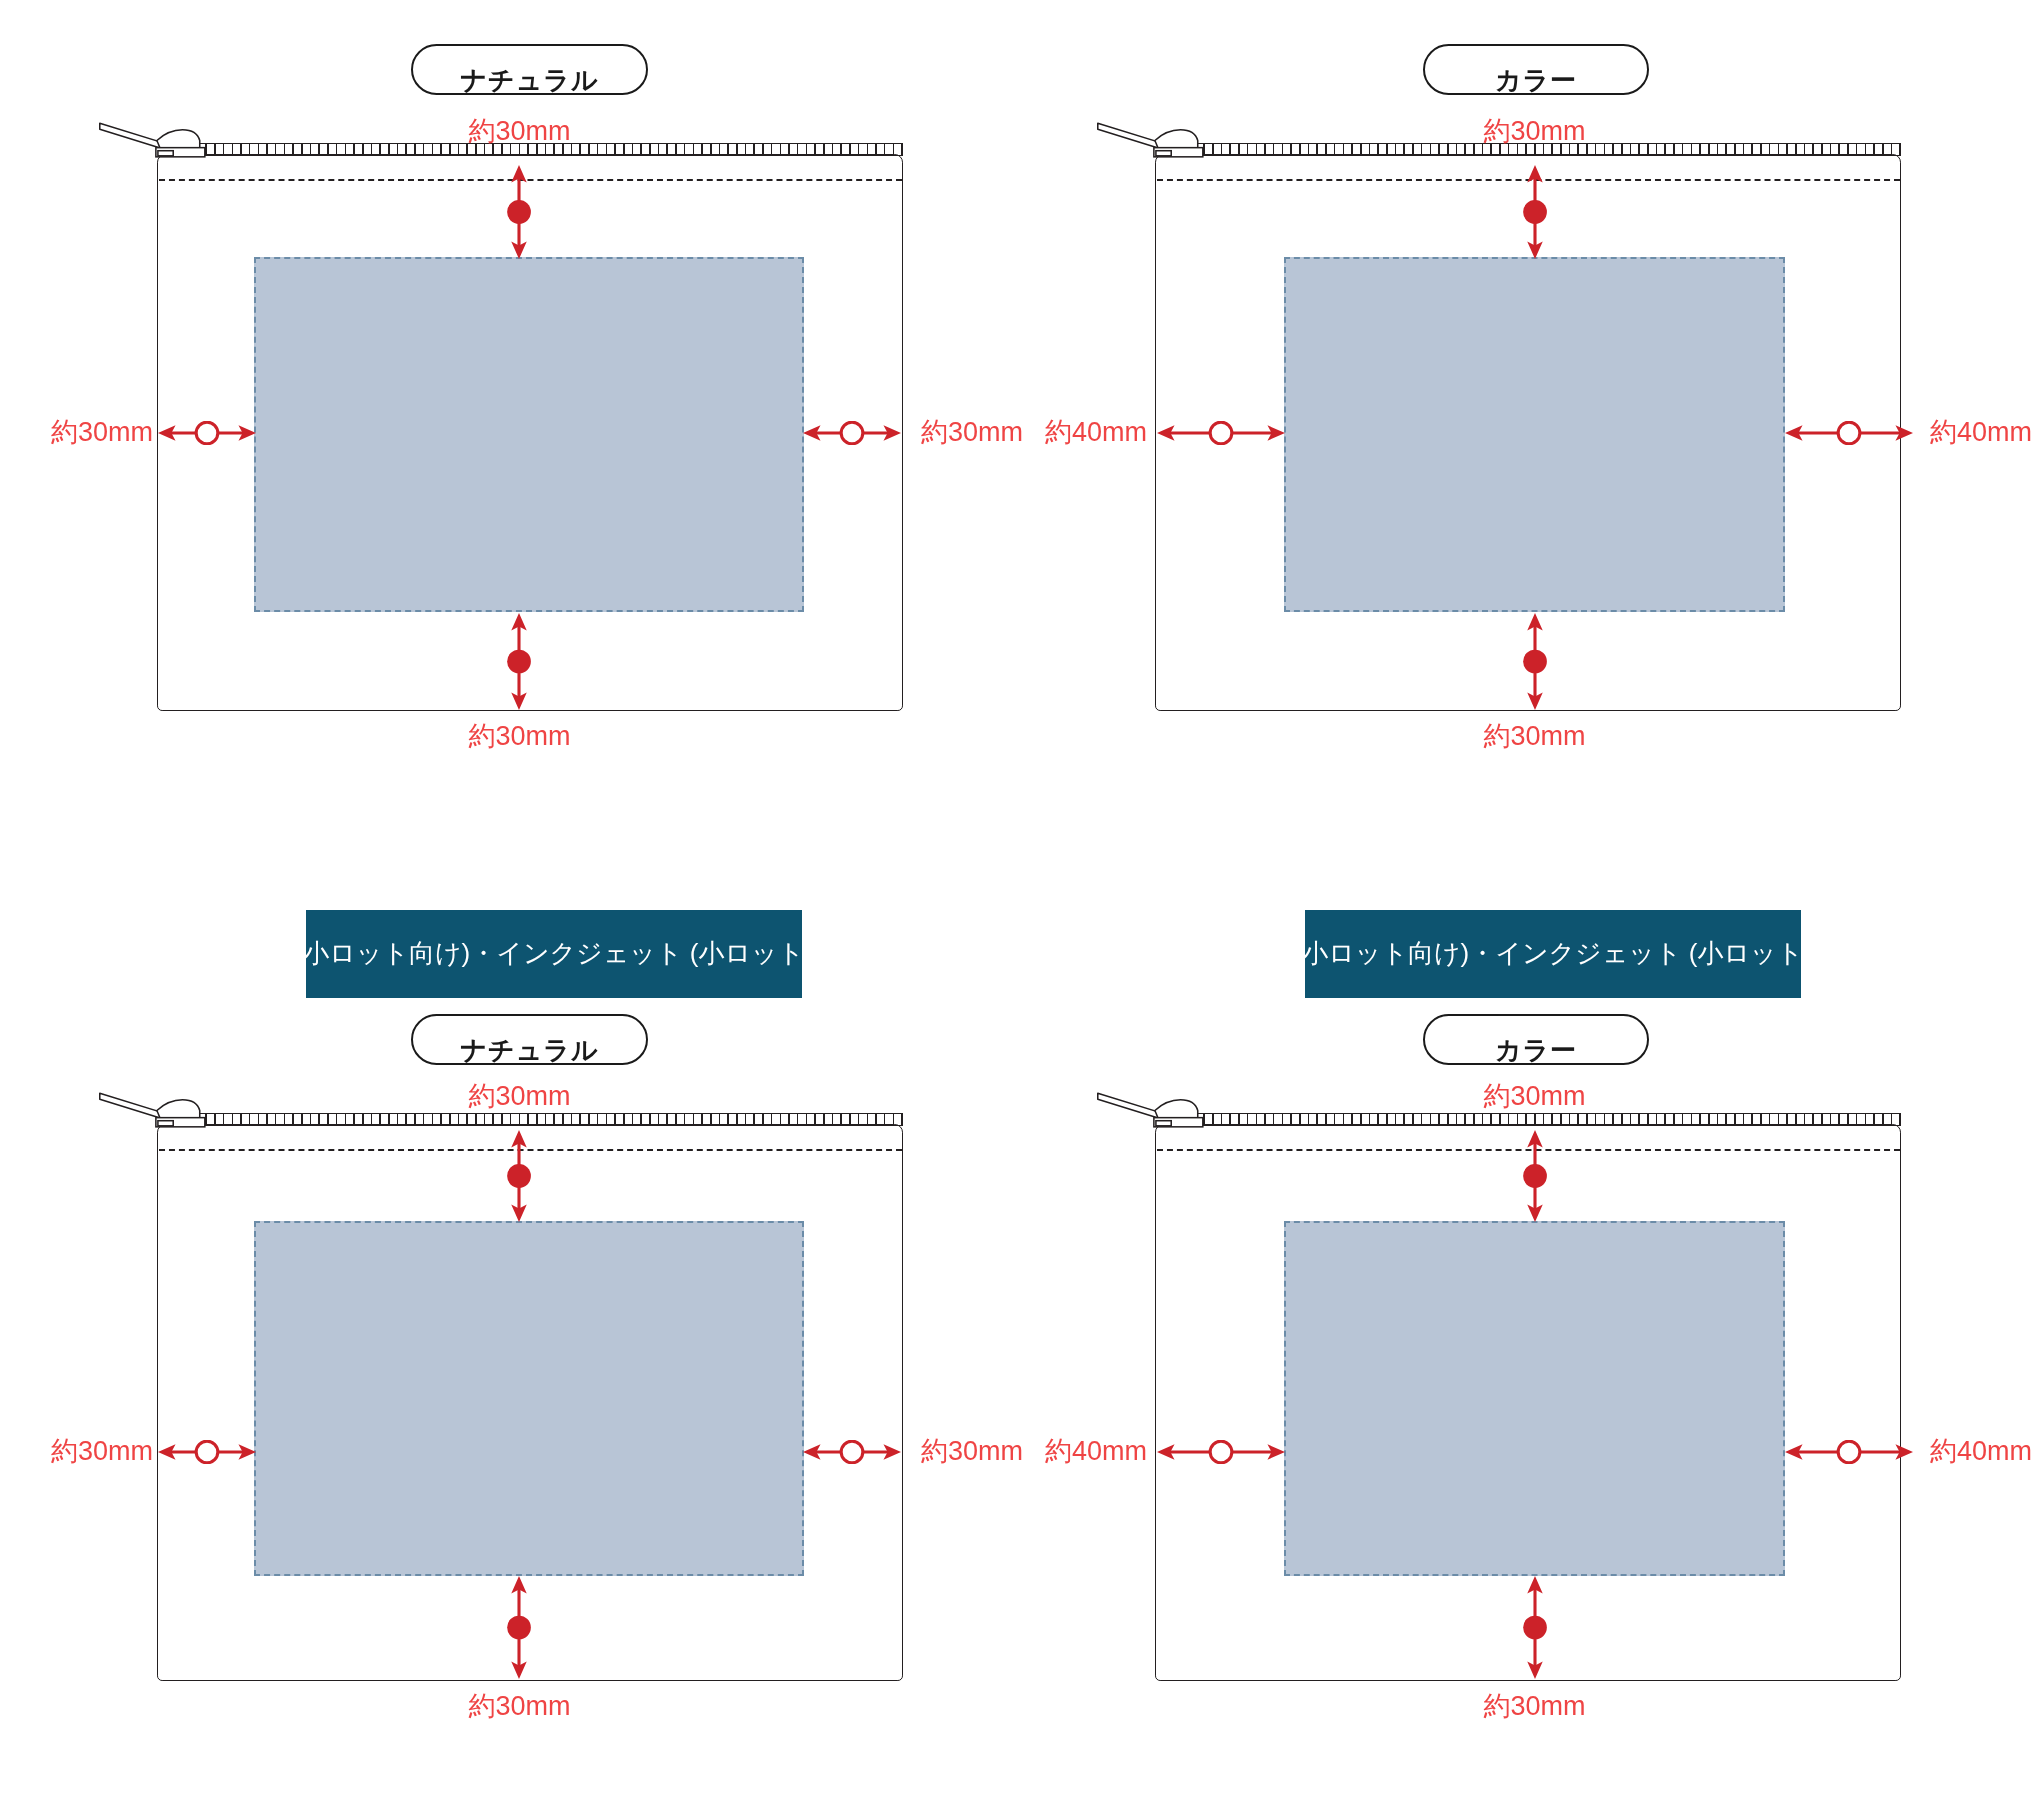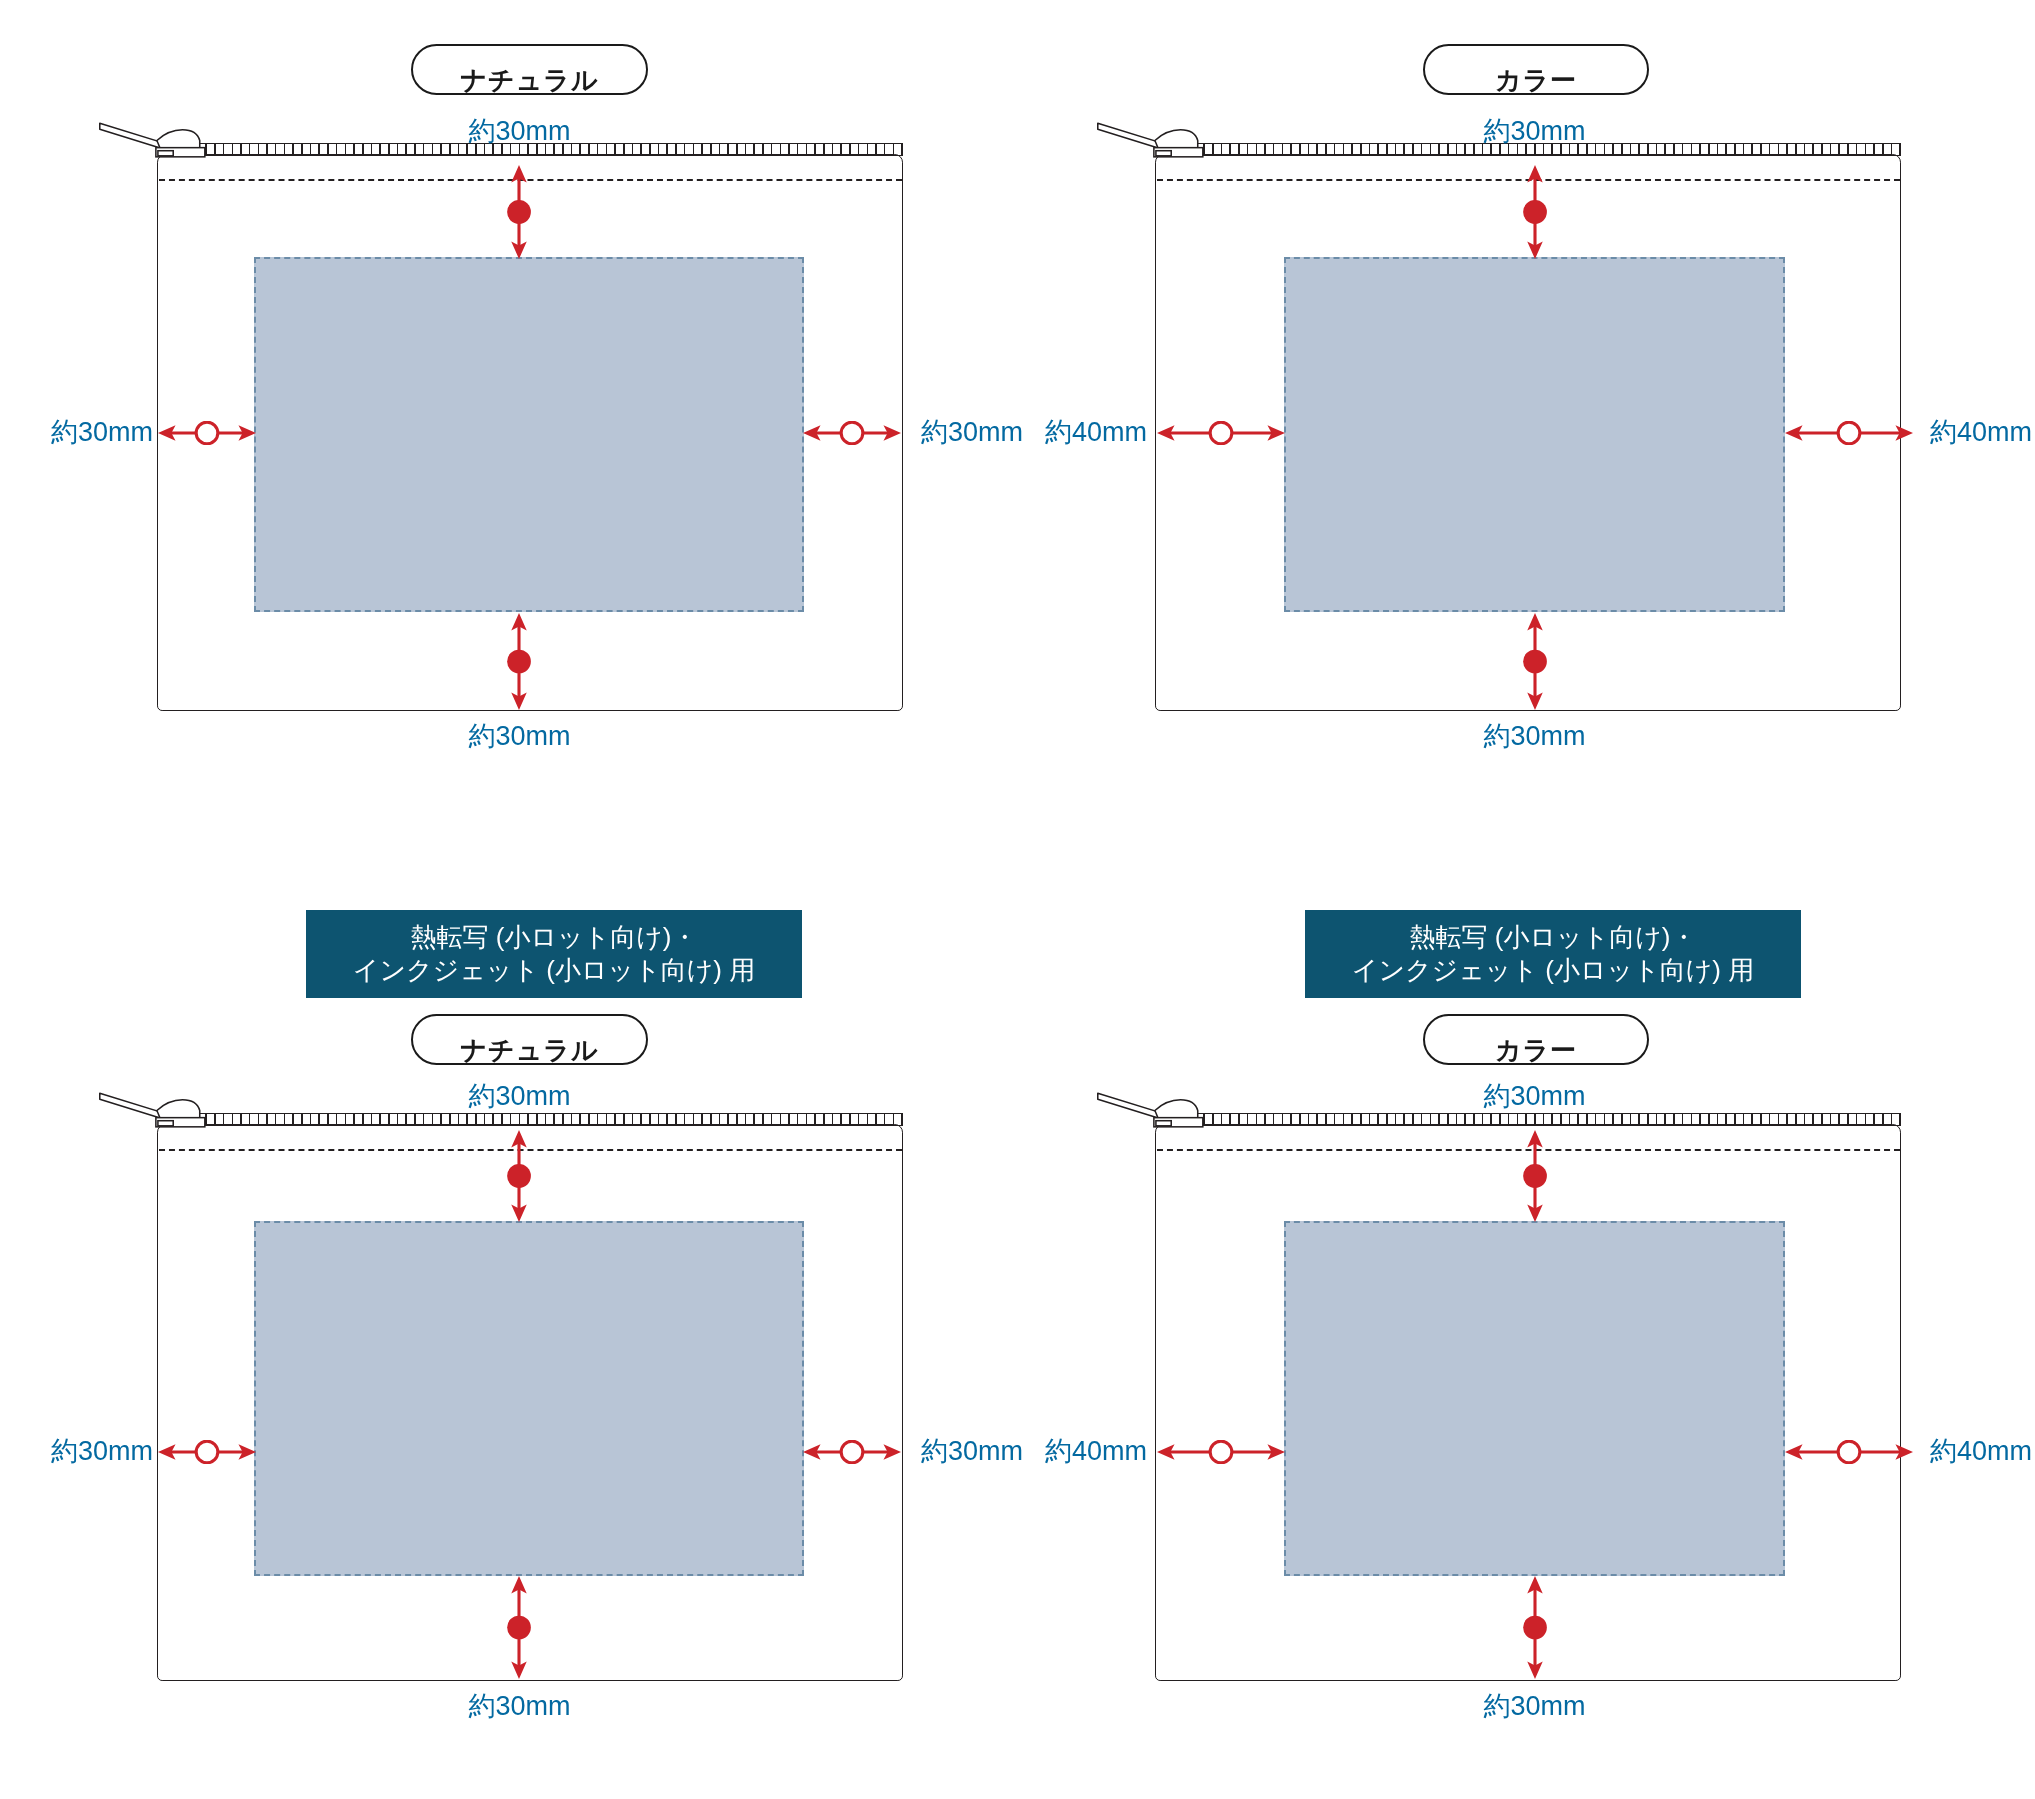--- a/index.html
+++ b/index.html
@@ -38,21 +38,20 @@
     letter-spacing: 1px;
     line-height: 1;
     white-space: nowrap;
   }
 
   
   .method-banner {
     position: absolute;
     background: #0d5470;
     display: flex;
-    flex-direction: column;
     align-items: center;
     justify-content: center;
     box-sizing: border-box;
     padding: 7.2px 10.3px;
   }
   .method-line {
     color: #ffffff;
     font-size: 26px;
     line-height: 1.28;
     white-space: nowrap;
@@ -118,21 +117,21 @@
   .print-area {
     position: absolute;
     background: #b8c5d6;
     border: 2.1px dashed #6b8ca8;
     box-sizing: border-box;
   }
 
   
   .dim-label {
     position: absolute;
-    color: #0369a1;
+    color: #ef4444;
     font-size: 27px;
     line-height: 1;
     white-space: nowrap;
   }
   .dim-label.right-align { text-align: right; }
 
   
   .dim-arrow {
     position: absolute;
   }

